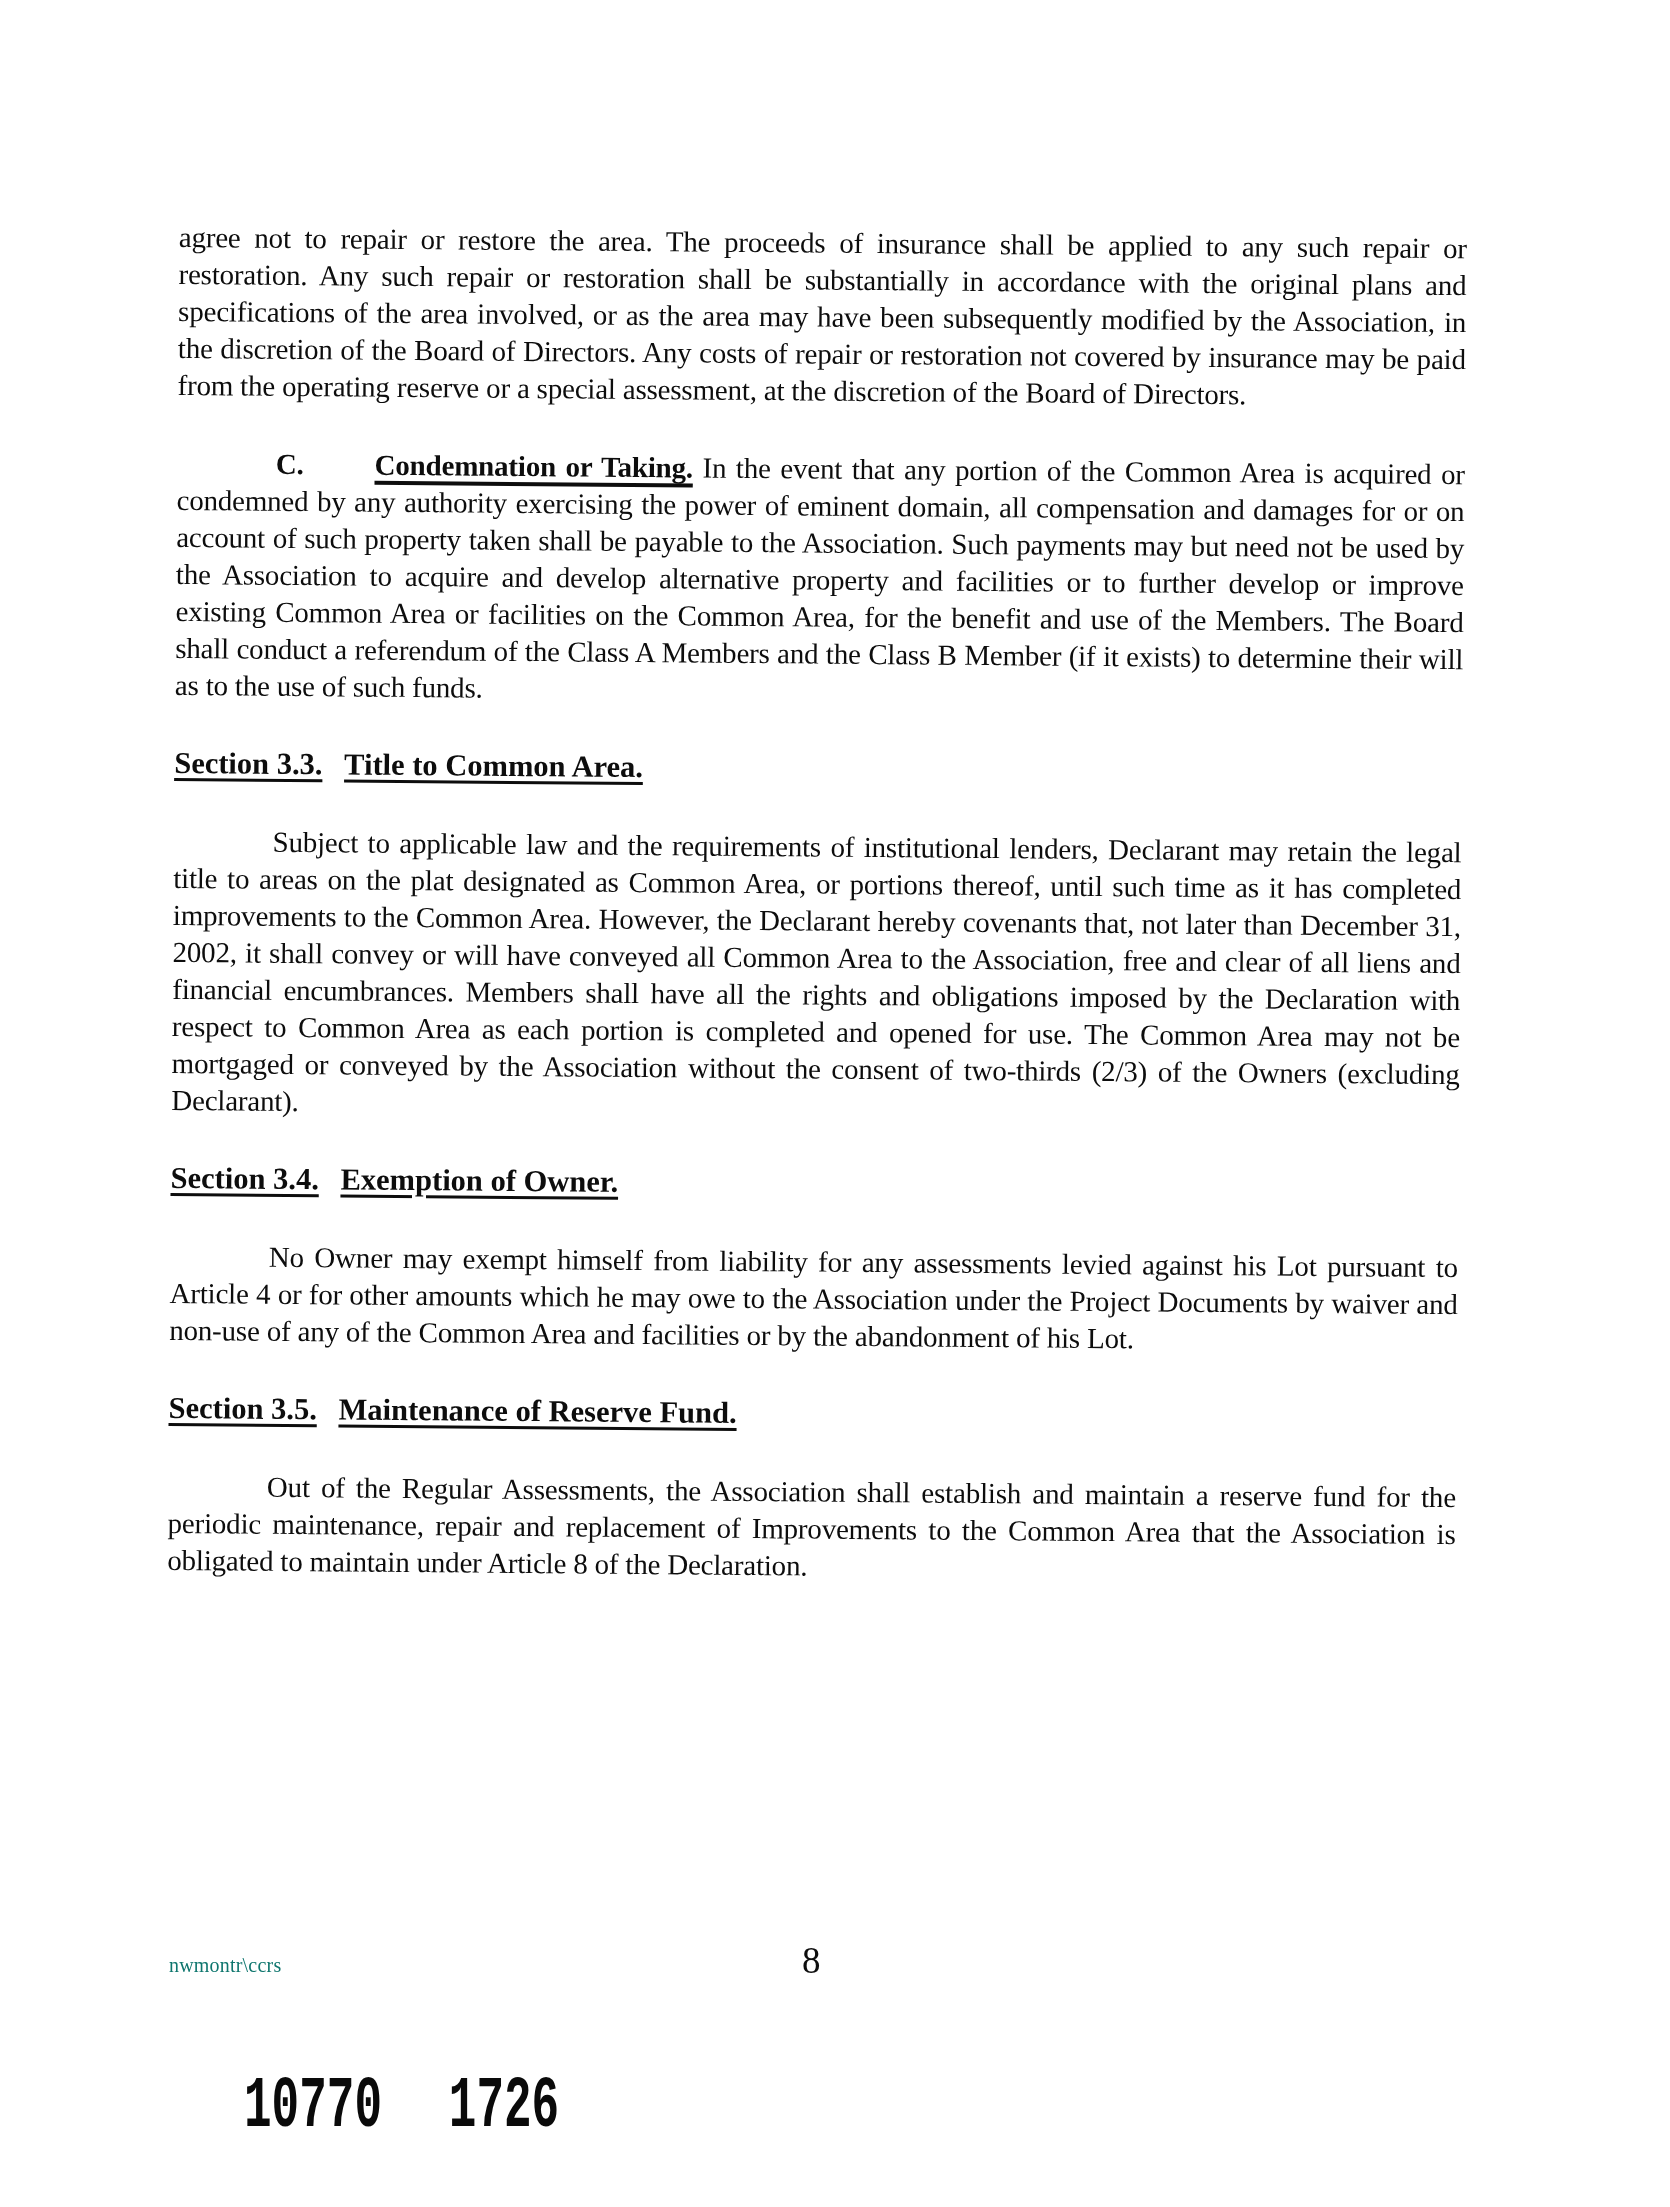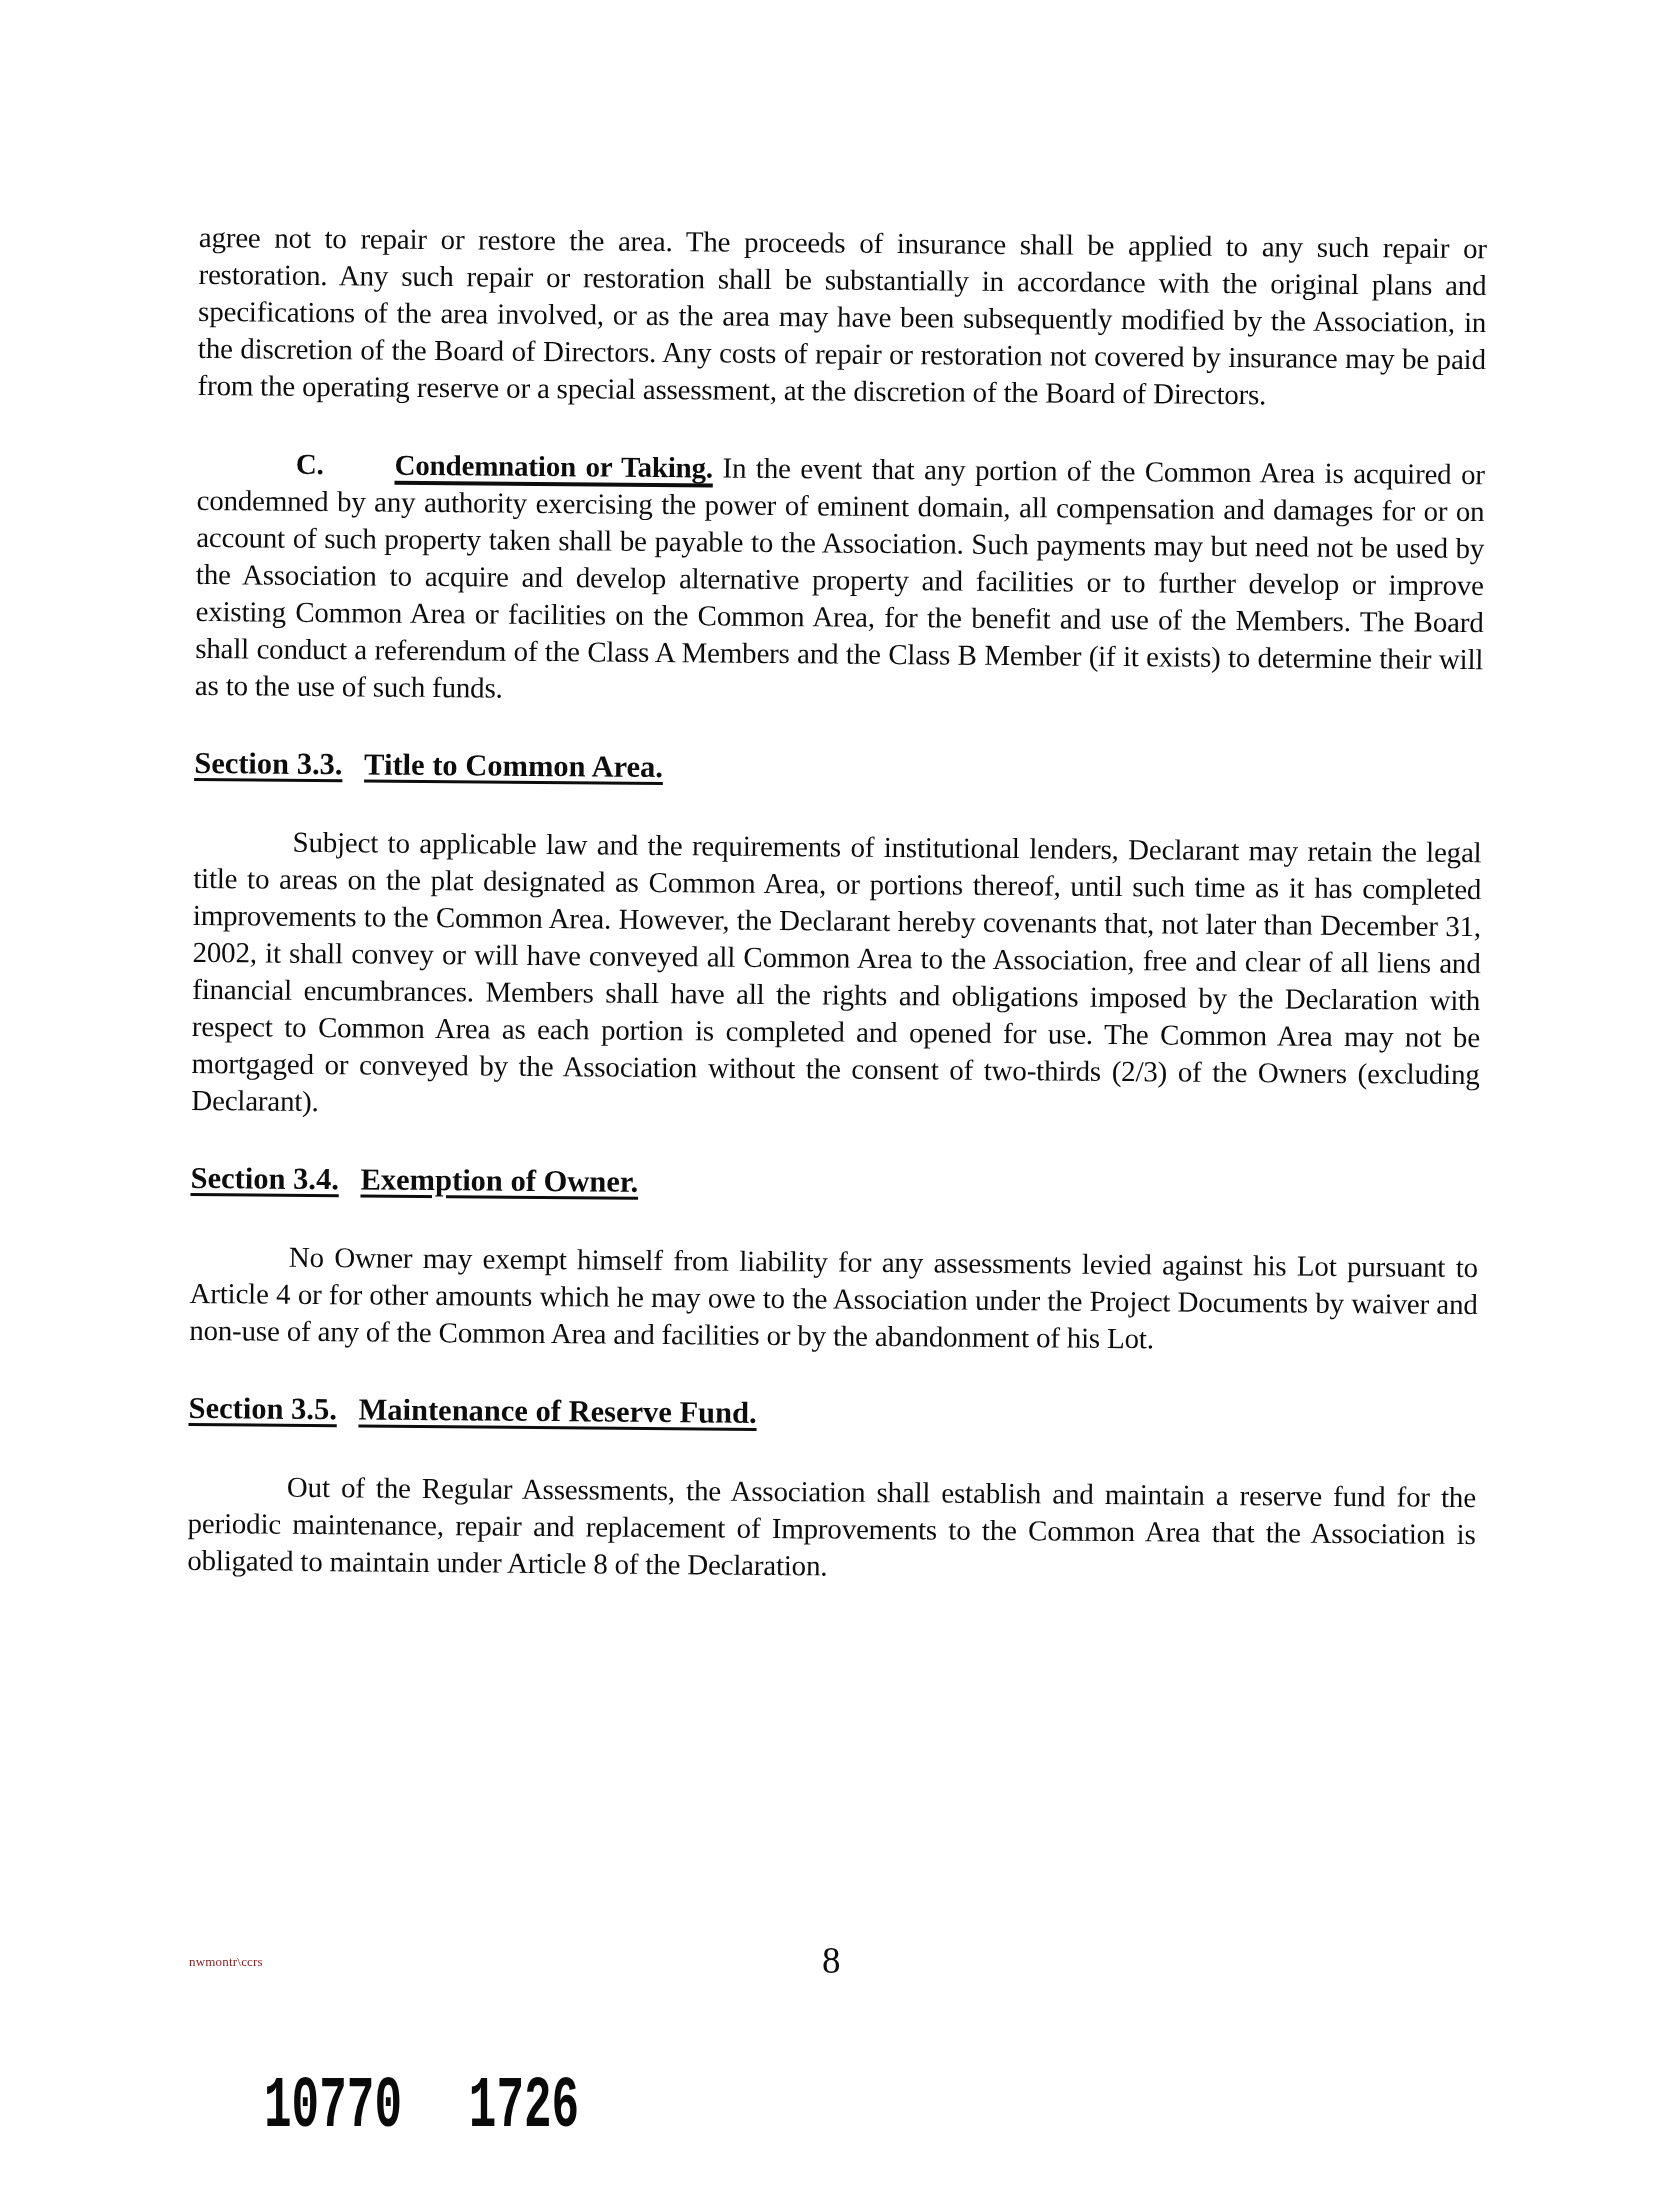--- a/index.html
+++ b/index.html
@@ -4,21 +4,21 @@
 <style>
   html, body { margin: 0; padding: 0; }
   body {
     width: 1671px; height: 2208px;
     background: #ffffff;
     position: relative;
     overflow: hidden;
     font-family: "Liberation Serif", "DejaVu Serif", serif;
     color: #0d0d0d;
   }
-  .page { position: absolute; inset: 0; margin-left: 20px; }
+  .page { position: absolute; inset: 0; }
 
   
   .content {
     position: absolute;
     left: 179px; top: 219px; width: 1288px;
     transform: rotate(0.5deg);
     transform-origin: 0 0;
     font-size: 29px;
     letter-spacing: -0.2px;
     line-height: 37px;
@@ -39,21 +39,21 @@
     text-decoration: underline;
     text-decoration-thickness: 4.4px;
     text-underline-offset: 5.9px;
   }
   .tab   { display: inline-block; width: 71px; }
   .htab  { display: inline-block; width: 21.7px; }
 
   
   .file-ref {
     position: absolute; left: 169px; top: 1954px;
-    font-size: 13px; letter-spacing: 0.2px; color: #7f1d1d;
+    font-size: 20px; letter-spacing: 0.2px; color: #0f766e;
   }
   .page-num {
     position: absolute; left: 802px; top: 1939px;
     font-size: 37px; color: #0d0d0d;
   }
 
   
   .stamp {
     position: absolute; left: 244px; top: 2065px;
     font-family: "Liberation Mono", "DejaVu Sans Mono", monospace;

